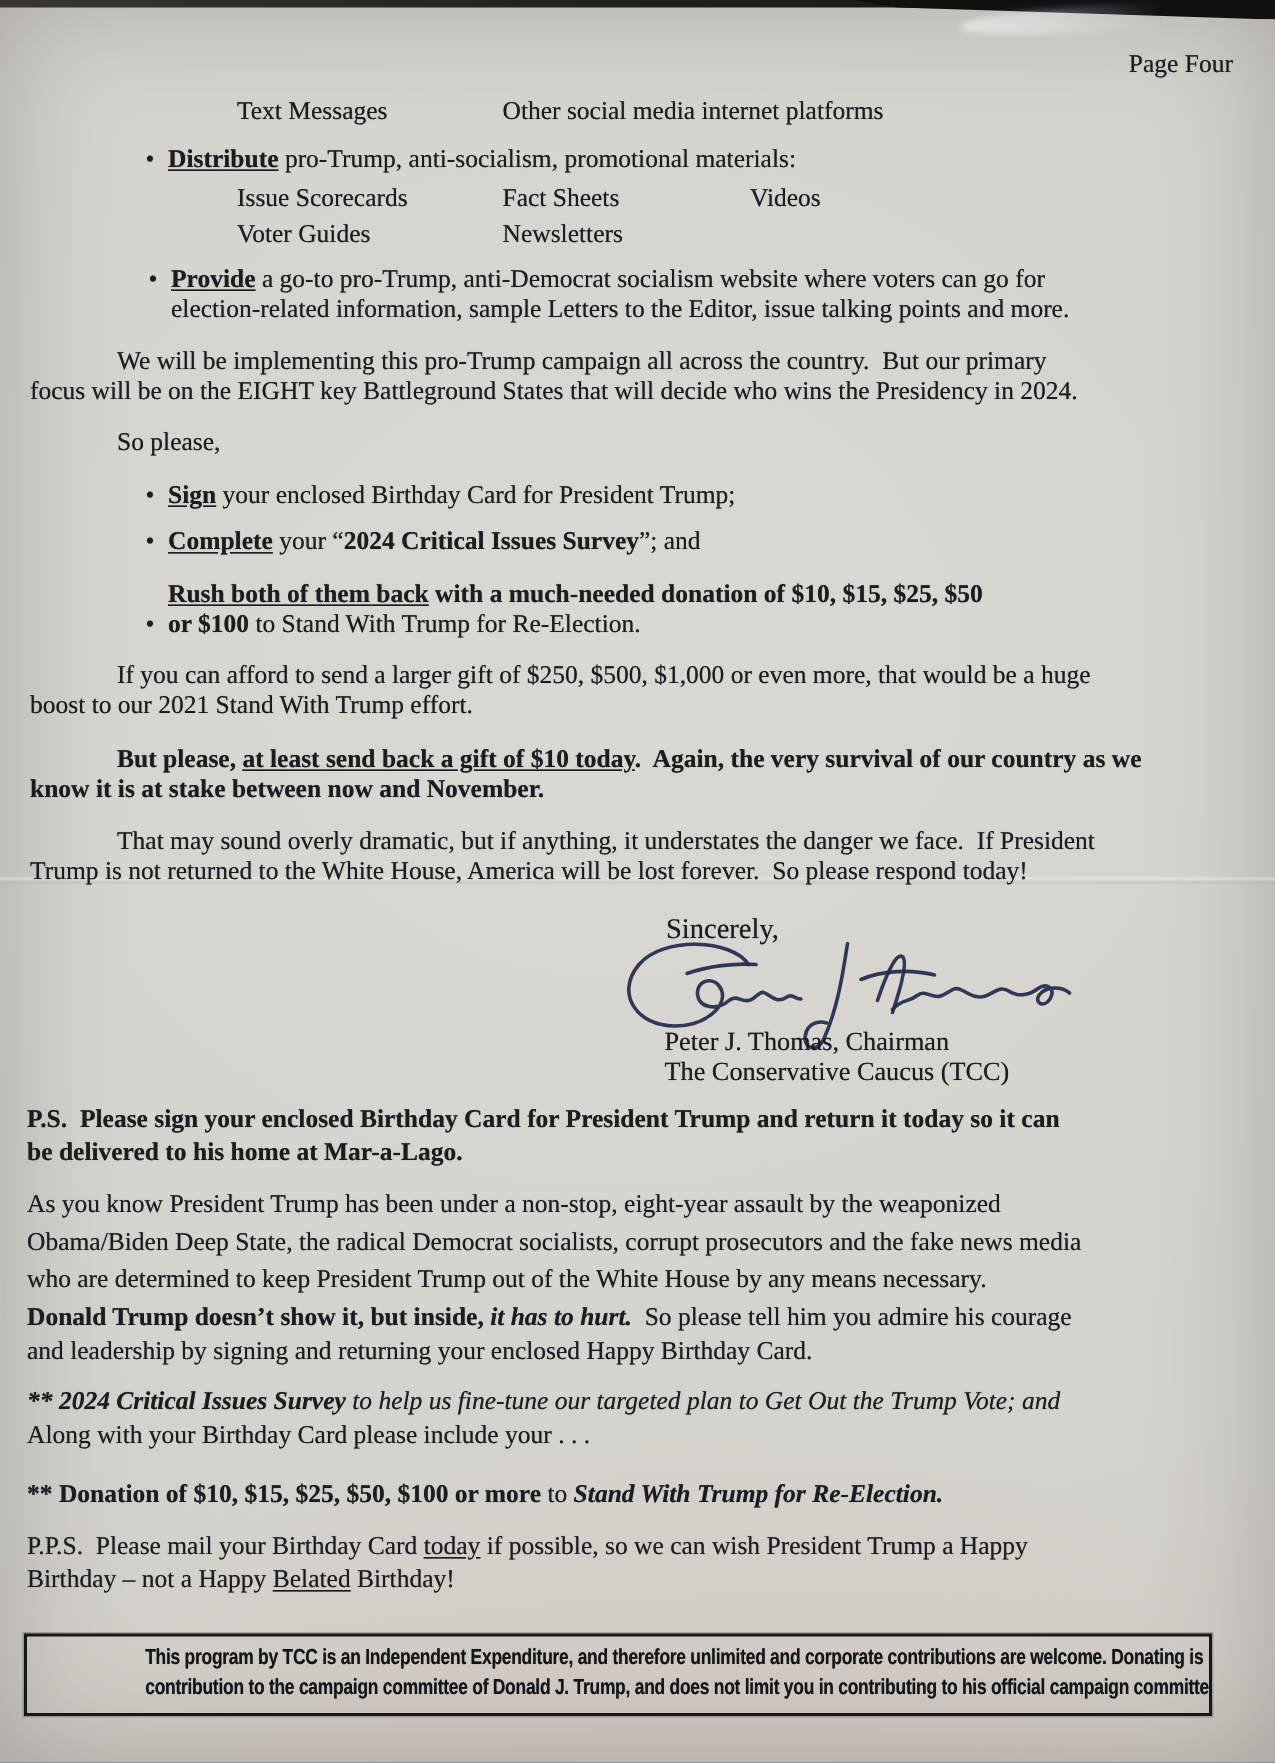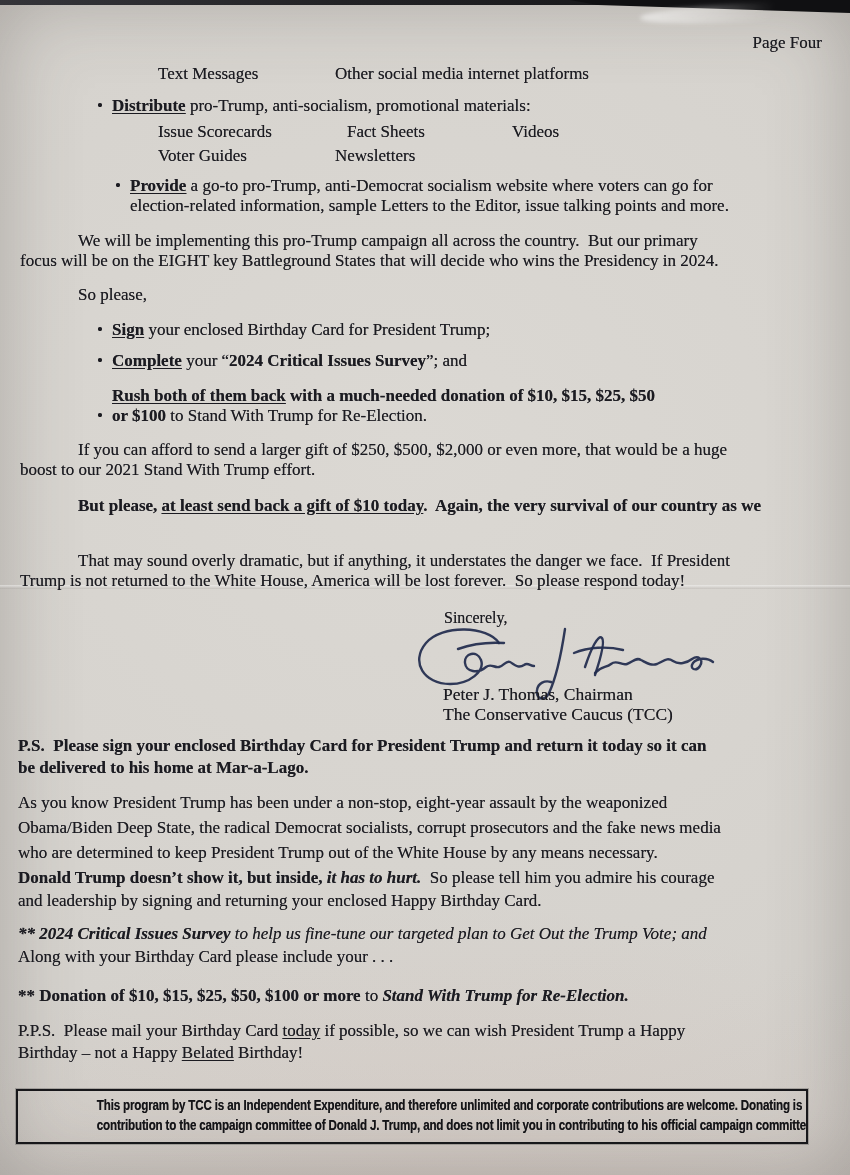--- a/index.html
+++ b/index.html
@@ -20,21 +20,21 @@
   .indent { padding-left:58px; }
   .b  { font-weight:bold; }
   .bi { font-weight:bold; font-style:italic; }
   .u  { text-decoration:underline; text-underline-offset:2px; }
   .bu { font-weight:bold; text-decoration:underline; text-underline-offset:2px; }
   .colw { display:inline-block; }
   .bullet { display:flex; }
   .bullet::before { content:"\2022"; flex:none; width:15px; font-size:17px; }
   .para-lg { font-size:17px; }
   .page-label { font-size:17px; }
-  .closing { font-size:16px; }
+  .closing { font-size:19px; }
   .signer { font-size:17.5px; line-height:20px; }
   
   .scan-strip { position:absolute; top:0; left:0; width:100%; height:5px;
     background:linear-gradient(to right,#35353a 0%, #232326 40%, #111113 100%); }
   .scan-wedge { position:absolute; top:0; right:0; width:280px; height:13px; background:#101012;
     clip-path:polygon(0 0,100% 0,100% 100%,10% 38%); }
   .crease-top { position:absolute; top:4px; left:640px; width:190px; height:18px;
     background:linear-gradient(100deg, rgba(255,255,255,0.55), rgba(255,255,255,0) 70%);
     border-radius:50%; filter:blur(2px); transform:rotate(-3deg); }
   .fold-line { position:absolute; top:585px; left:0; width:100%; height:4px;
@@ -65,26 +65,26 @@
   <div class="crease-top"></div>
   <div class="fold-line"></div>
 
   <div class="abs page-label" style="top:33px; right:28px;">Page Four</div>
 
   <div class="abs para" style="top:64px; left:158px;"><span class="colw ln" style="width:177px;">Text Messages</span><span class="ln">Other social media internet platforms</span></div>
 
   <div class="abs para bullet" style="top:96px; left:97px; width:710px;">
     <div>
       <div class="ln"><span class="bu">Distribute</span><span> pro-Trump, anti-socialism, promotional materials:</span></div>
-      <div style="margin-top:6px; margin-left:46px;"><span class="colw ln" style="width:177px;">Issue Scorecards</span><span class="colw ln" style="width:165px;margin-left:12px;">Fact Sheets</span><span class="ln">Videos</span></div>
+      <div style="margin-top:6px; margin-left:46px;"><span class="colw ln" style="width:177px;">Issue Scorecards</span><span class="colw ln" style="width:165px;">Fact Sheets</span><span class="ln">Videos</span></div>
       <div style="margin-top:4px; margin-left:46px;"><span class="colw ln" style="width:177px;">Voter Guides</span><span class="ln">Newsletters</span></div>
     </div>
   </div>
 
-  <div class="abs para bullet" style="top:176px; left:115px; width:715px;">
+  <div class="abs para bullet" style="top:176px; left:99px; width:715px;">
     <div>
       <div class="ln"><span class="bu">Provide</span><span> a go-to pro-Trump, anti-Democrat socialism website where voters can go for</span></div>
       <div class="ln">election-related information, sample Letters to the Editor, issue talking points and more.</div>
     </div>
   </div>
 
   <div class="abs para" style="top:231px; left:20px; width:812px;font-family:Liberation Serif, serif;">
     <div class="ln indent">We will be implementing this pro-Trump campaign all across the country.  But our primary</div>
     <div class="ln">focus will be on the EIGHT key Battleground States that will decide who wins the Presidency in 2024.</div>
   </div>
@@ -100,26 +100,27 @@
   </div>
 
   <div class="abs para bullet" style="top:386px; left:97px; width:715px;align-items:flex-end;">
     <div>
       <div class="ln"><span class="bu">Rush both of them back</span><span class="b"> with a much-needed donation of $10, $15, $25, $50</span></div>
       <div class="ln"><span class="b">or $100</span><span> to Stand With Trump for Re-Election.</span></div>
     </div>
   </div>
 
   <div class="abs para" style="top:440px; left:20px; width:812px;">
-    <div class="ln indent">If you can afford to send a larger gift of $250, $500, $2,000 or even more, that would be a huge</div>
+    <div class="ln indent">If you can afford to send a larger gift of $250, $500, $1,000 or even more, that would be a huge</div>
     <div class="ln">boost to our 2021 Stand With Trump effort.</div>
   </div>
 
   <div class="abs para" style="top:496px; left:20px; width:812px;font-weight:bold;">
     <div class="ln indent"><span>But please, </span><span class="u">at least send back a gift of $10 today</span><span>.  Again, the very survival of our country as we</span></div>
+    <div class="ln">know it is at stake between now and November.</div>
   </div>
 
   <div class="abs para" style="top:551px; left:20px; width:812px;">
     <div class="ln indent">That may sound overly dramatic, but if anything, it understates the danger we face.  If President</div>
     <div class="ln">Trump is not returned to the White House, America will be lost forever.  So please respond today!</div>
   </div>
 
   <div class="abs closing" style="top:609px; left:444px;">Sincerely,</div>
 
   <svg class="abs sig-svg" style="top:622px; left:402px;" width="320" height="80" viewBox="0 0 320 80">

